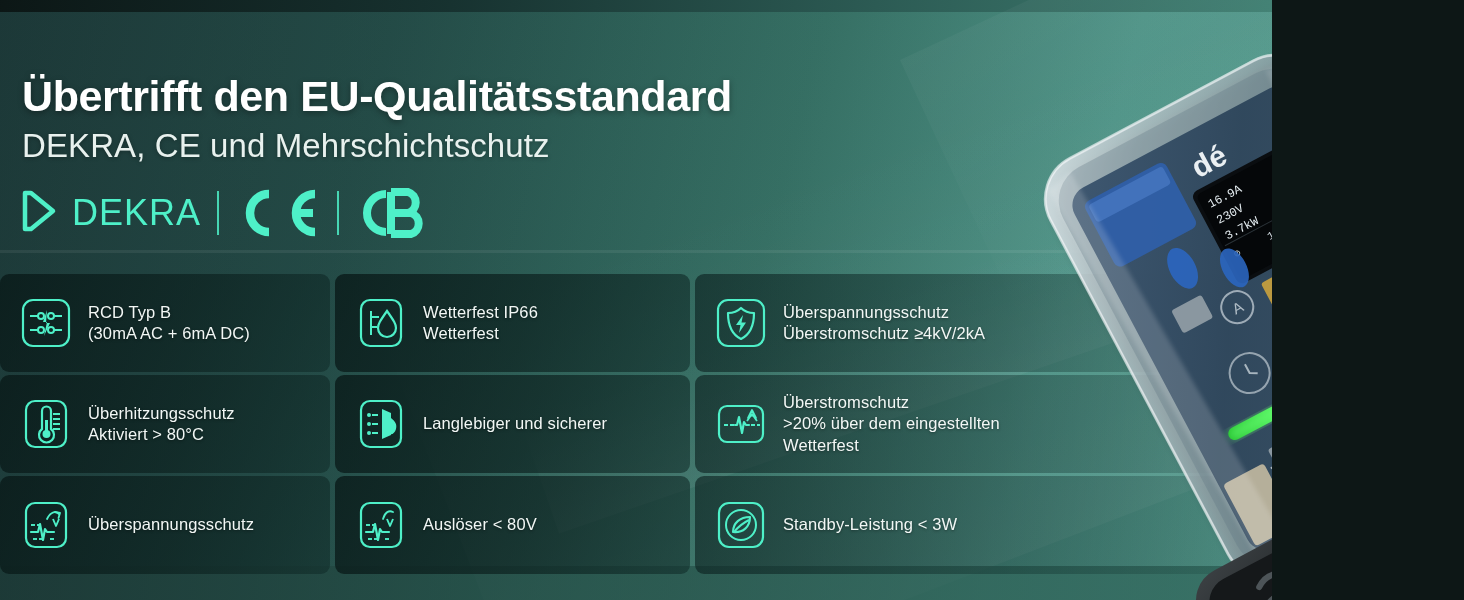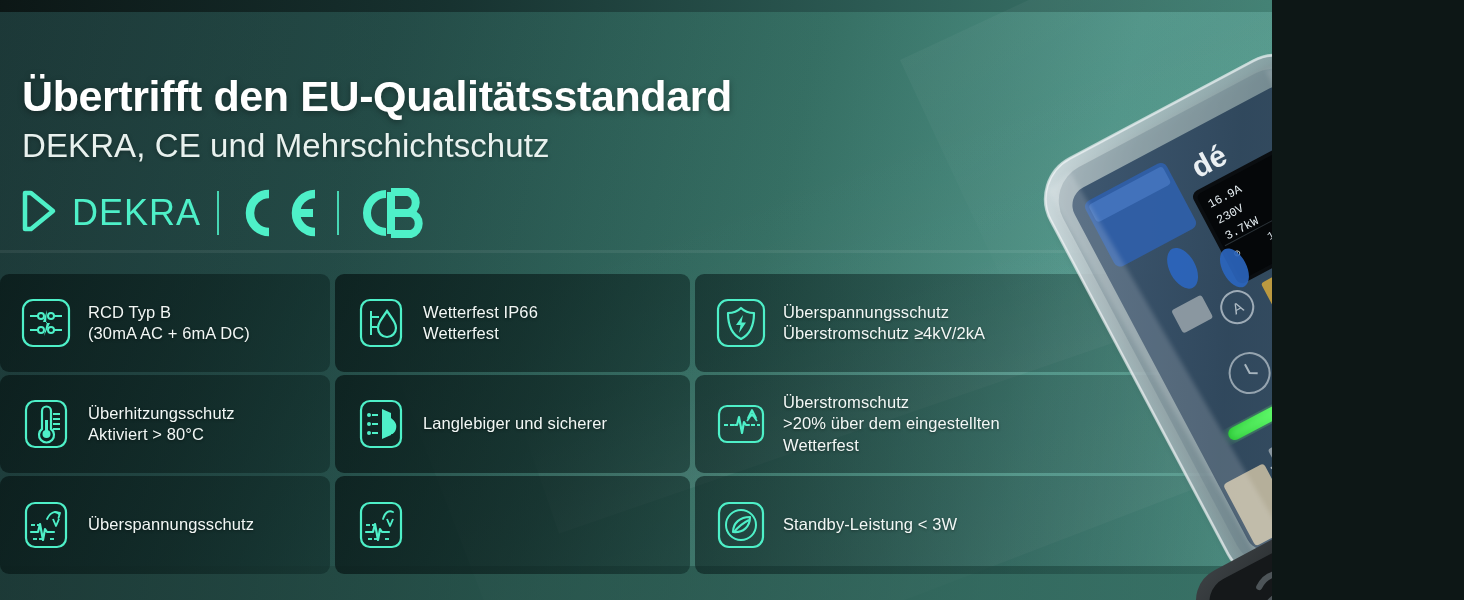--- a/index.html
+++ b/index.html
@@ -295,20 +295,21 @@
           <path d="M32 20 L35 27 L38 20" fill="none" stroke="#4ef0c8" stroke-width="1.9" stroke-linejoin="round"></path>
           <line x1="11" y1="26" x2="15" y2="26" stroke="#4ef0c8" stroke-width="1.9"></line>
           <line x1="17" y1="26" x2="21" y2="26" stroke="#4ef0c8" stroke-width="1.9"></line>
           <path d="M11 33 L18 33 L20 25 L23 41 L25 30 L27 33 L34 33" fill="none" stroke="#4ef0c8" stroke-width="2.2" stroke-linejoin="round" stroke-linecap="round"></path>
           <line x1="13" y1="40" x2="17" y2="40" stroke="#4ef0c8" stroke-width="1.9"></line>
           <line x1="19" y1="40" x2="23" y2="40" stroke="#4ef0c8" stroke-width="1.9"></line>
           <line x1="30" y1="40" x2="34" y2="40" stroke="#4ef0c8" stroke-width="1.9"></line>
         </svg>
       </span>
       <span class="ctext">
+        <span class="l">Auslöser &lt; 80V</span>
       </span>
     </div>
 
     <div class="card wide">
       <span class="ico">
         <svg viewBox="0 0 52 52">
           <rect x="4" y="4" width="44" height="44" rx="10" fill="none" stroke="#4ef0c8" stroke-width="2.2"></rect>
           <circle cx="26" cy="26" r="15" fill="none" stroke="#4ef0c8" stroke-width="2"></circle>
           <path d="M18 33 C18 24 25 18 35 18 C35 28 28 34 18 33 Z" fill="none" stroke="#4ef0c8" stroke-width="2.1" stroke-linejoin="round"></path>
           <path d="M19 33 C23 28 28 24 34 21" fill="none" stroke="#4ef0c8" stroke-width="2"></path>

